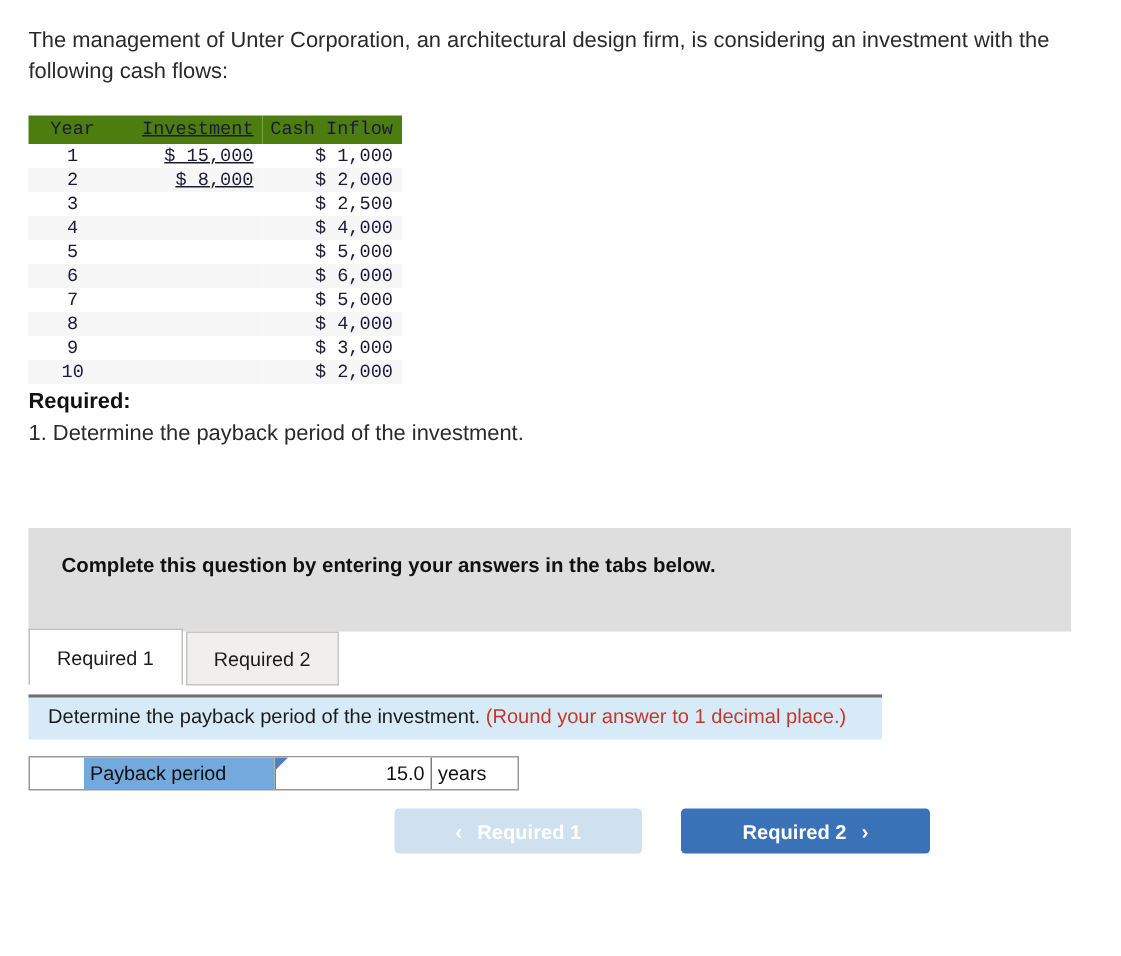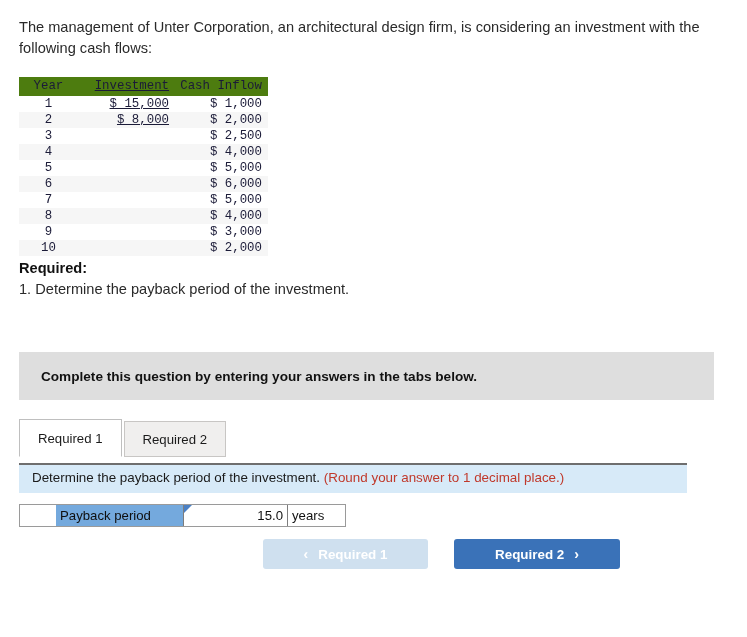--- a/index.html
+++ b/index.html
@@ -79,21 +79,21 @@
     font-weight: bold;
     color: #111111;
   }
 
   
   .gray-banner {
     position: absolute;
     left: 19px;
     top: 352px;
     width: 695px;
-    height: 48px;
+    height: 69px;
     background: #dedede;
   }
   .gray-banner .gb-text {
     position: absolute;
     left: 22px;
     top: 17px;
     font-size: 13.6px;
     font-weight: bold;
     color: #111111;
   }
@@ -131,21 +131,21 @@
   }
   .tab.active {
     border-bottom: 1px solid #ffffff;
   }
 
   
   .blue-bar {
     position: absolute;
     left: 19px;
     top: 463px;
-    width: 668px;
+    width: 569px;
     height: 30px;
     background: #d7eaf8;
     border-top: 2px solid #6e6e6e;
     box-sizing: border-box;
   }
   .blue-bar .bb-text {
     position: absolute;
     left: 13px;
     top: 5px;
     font-size: 13.4px;

